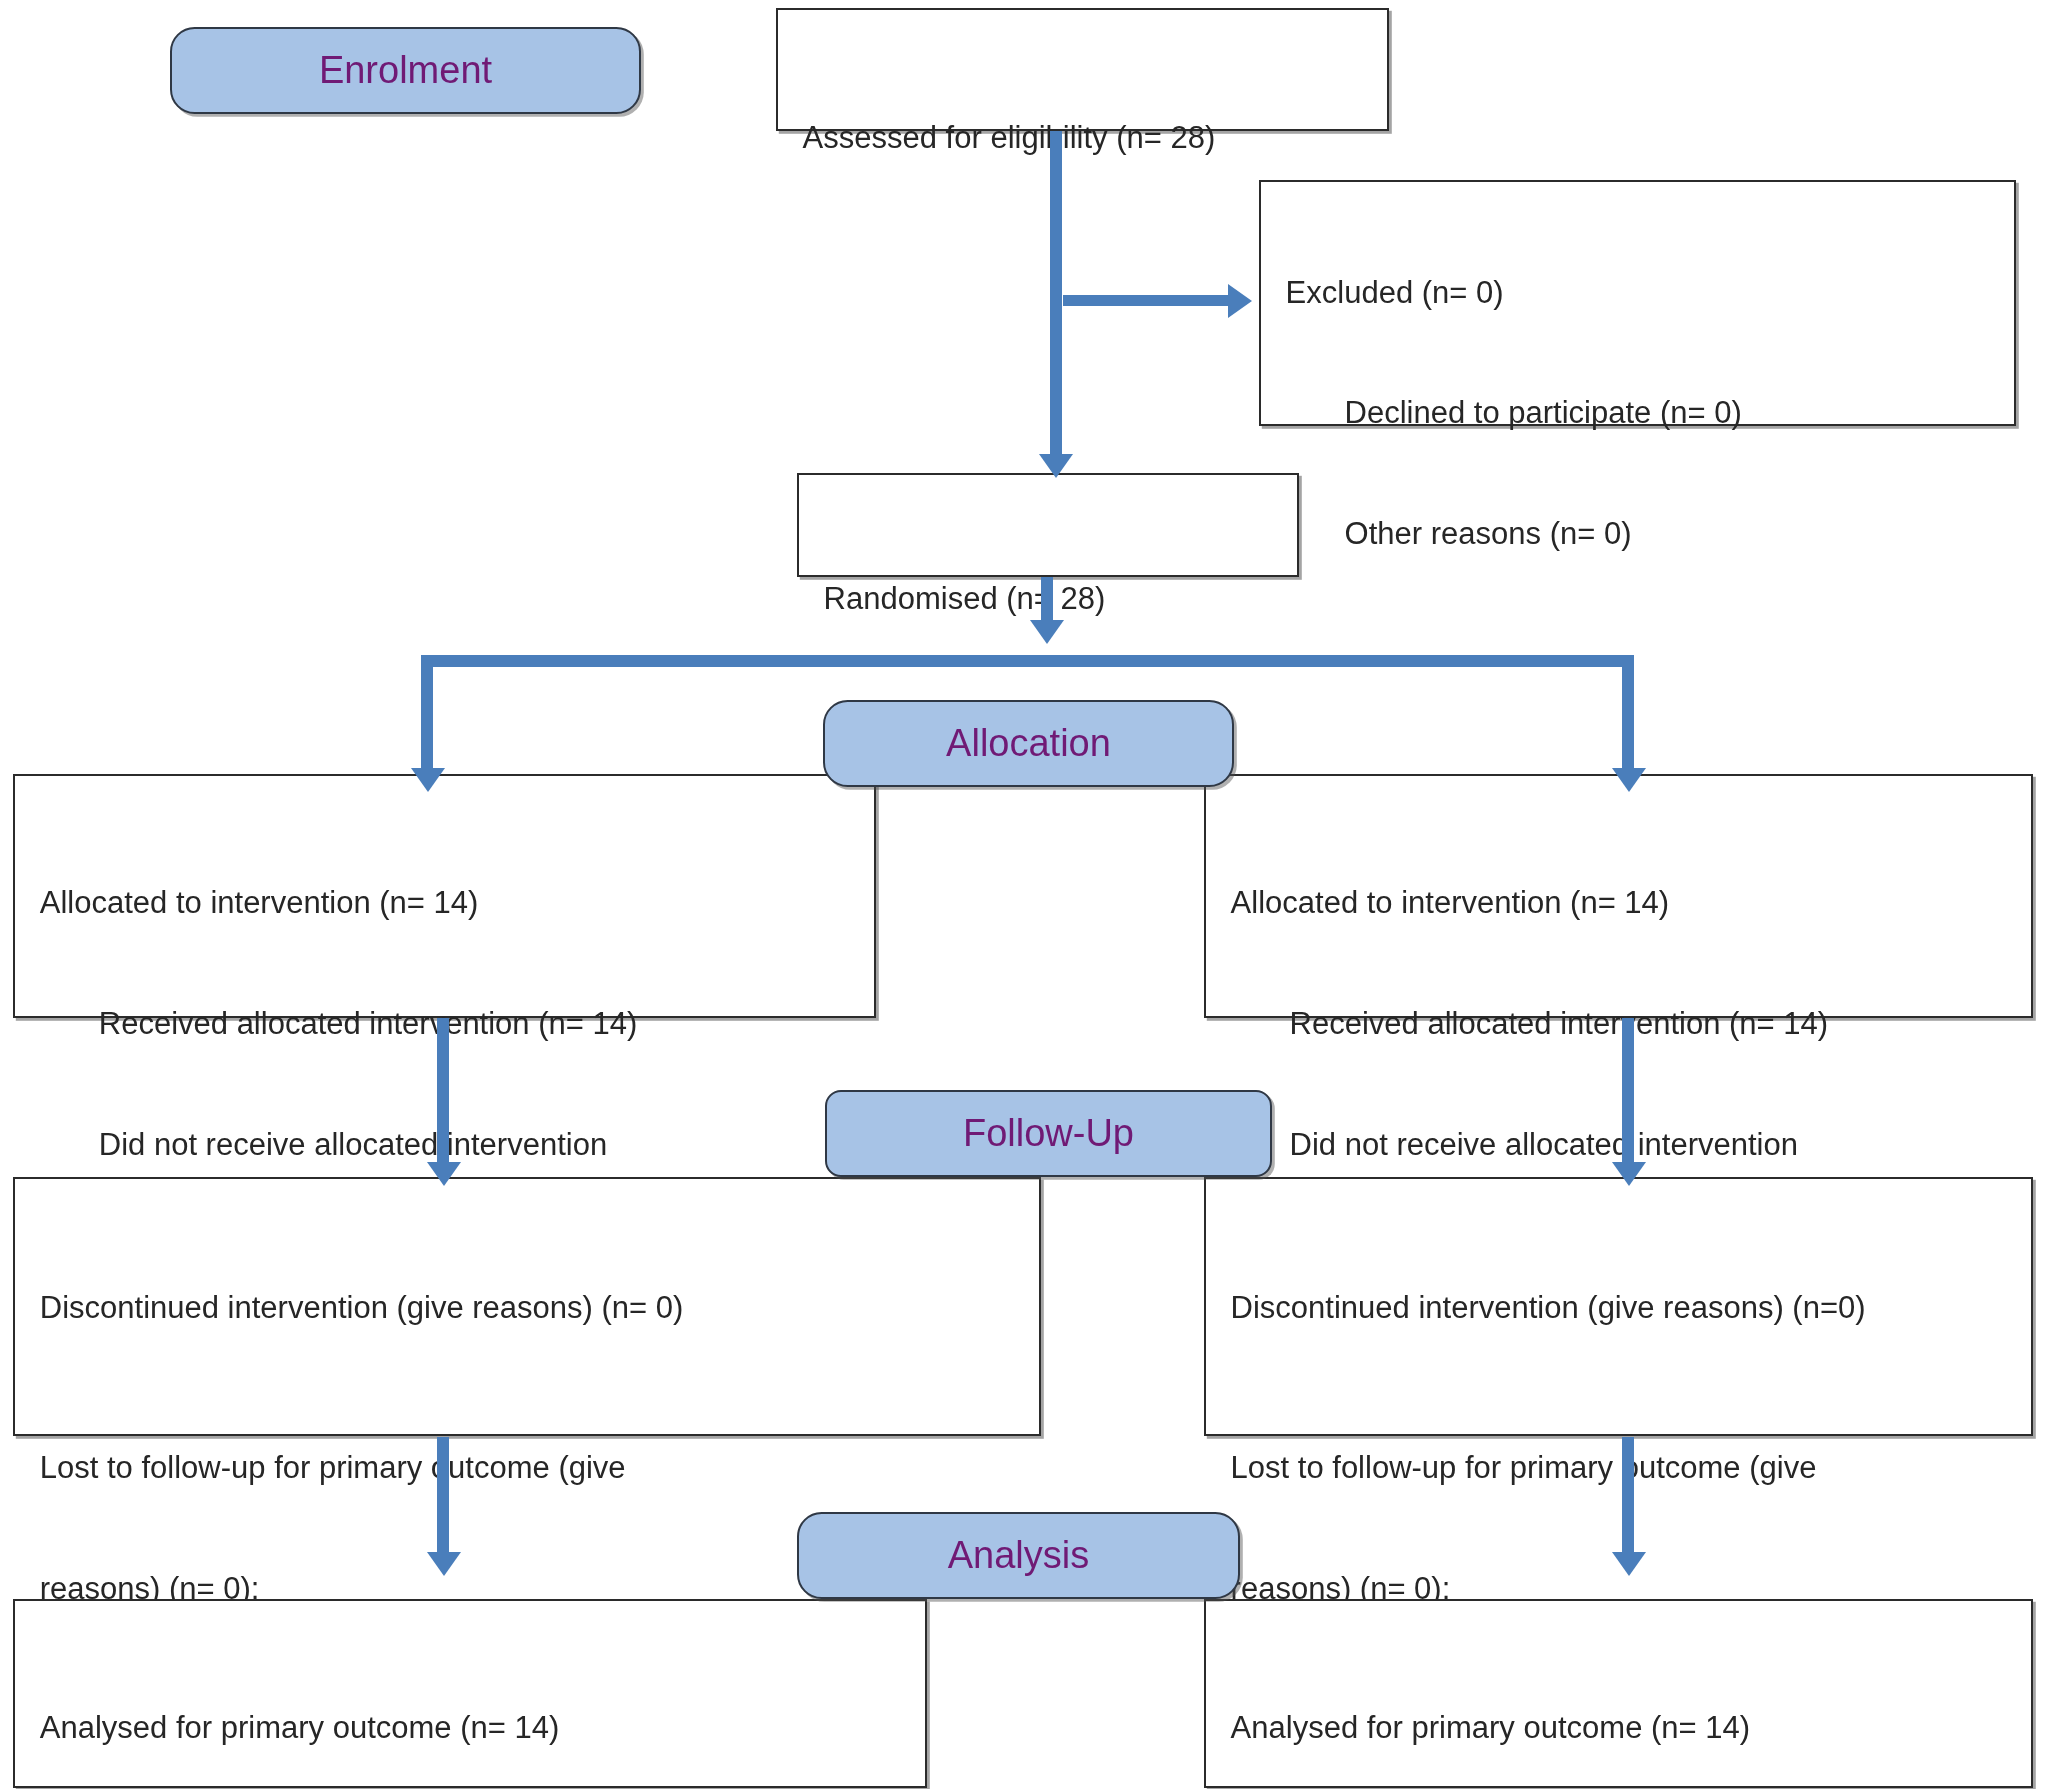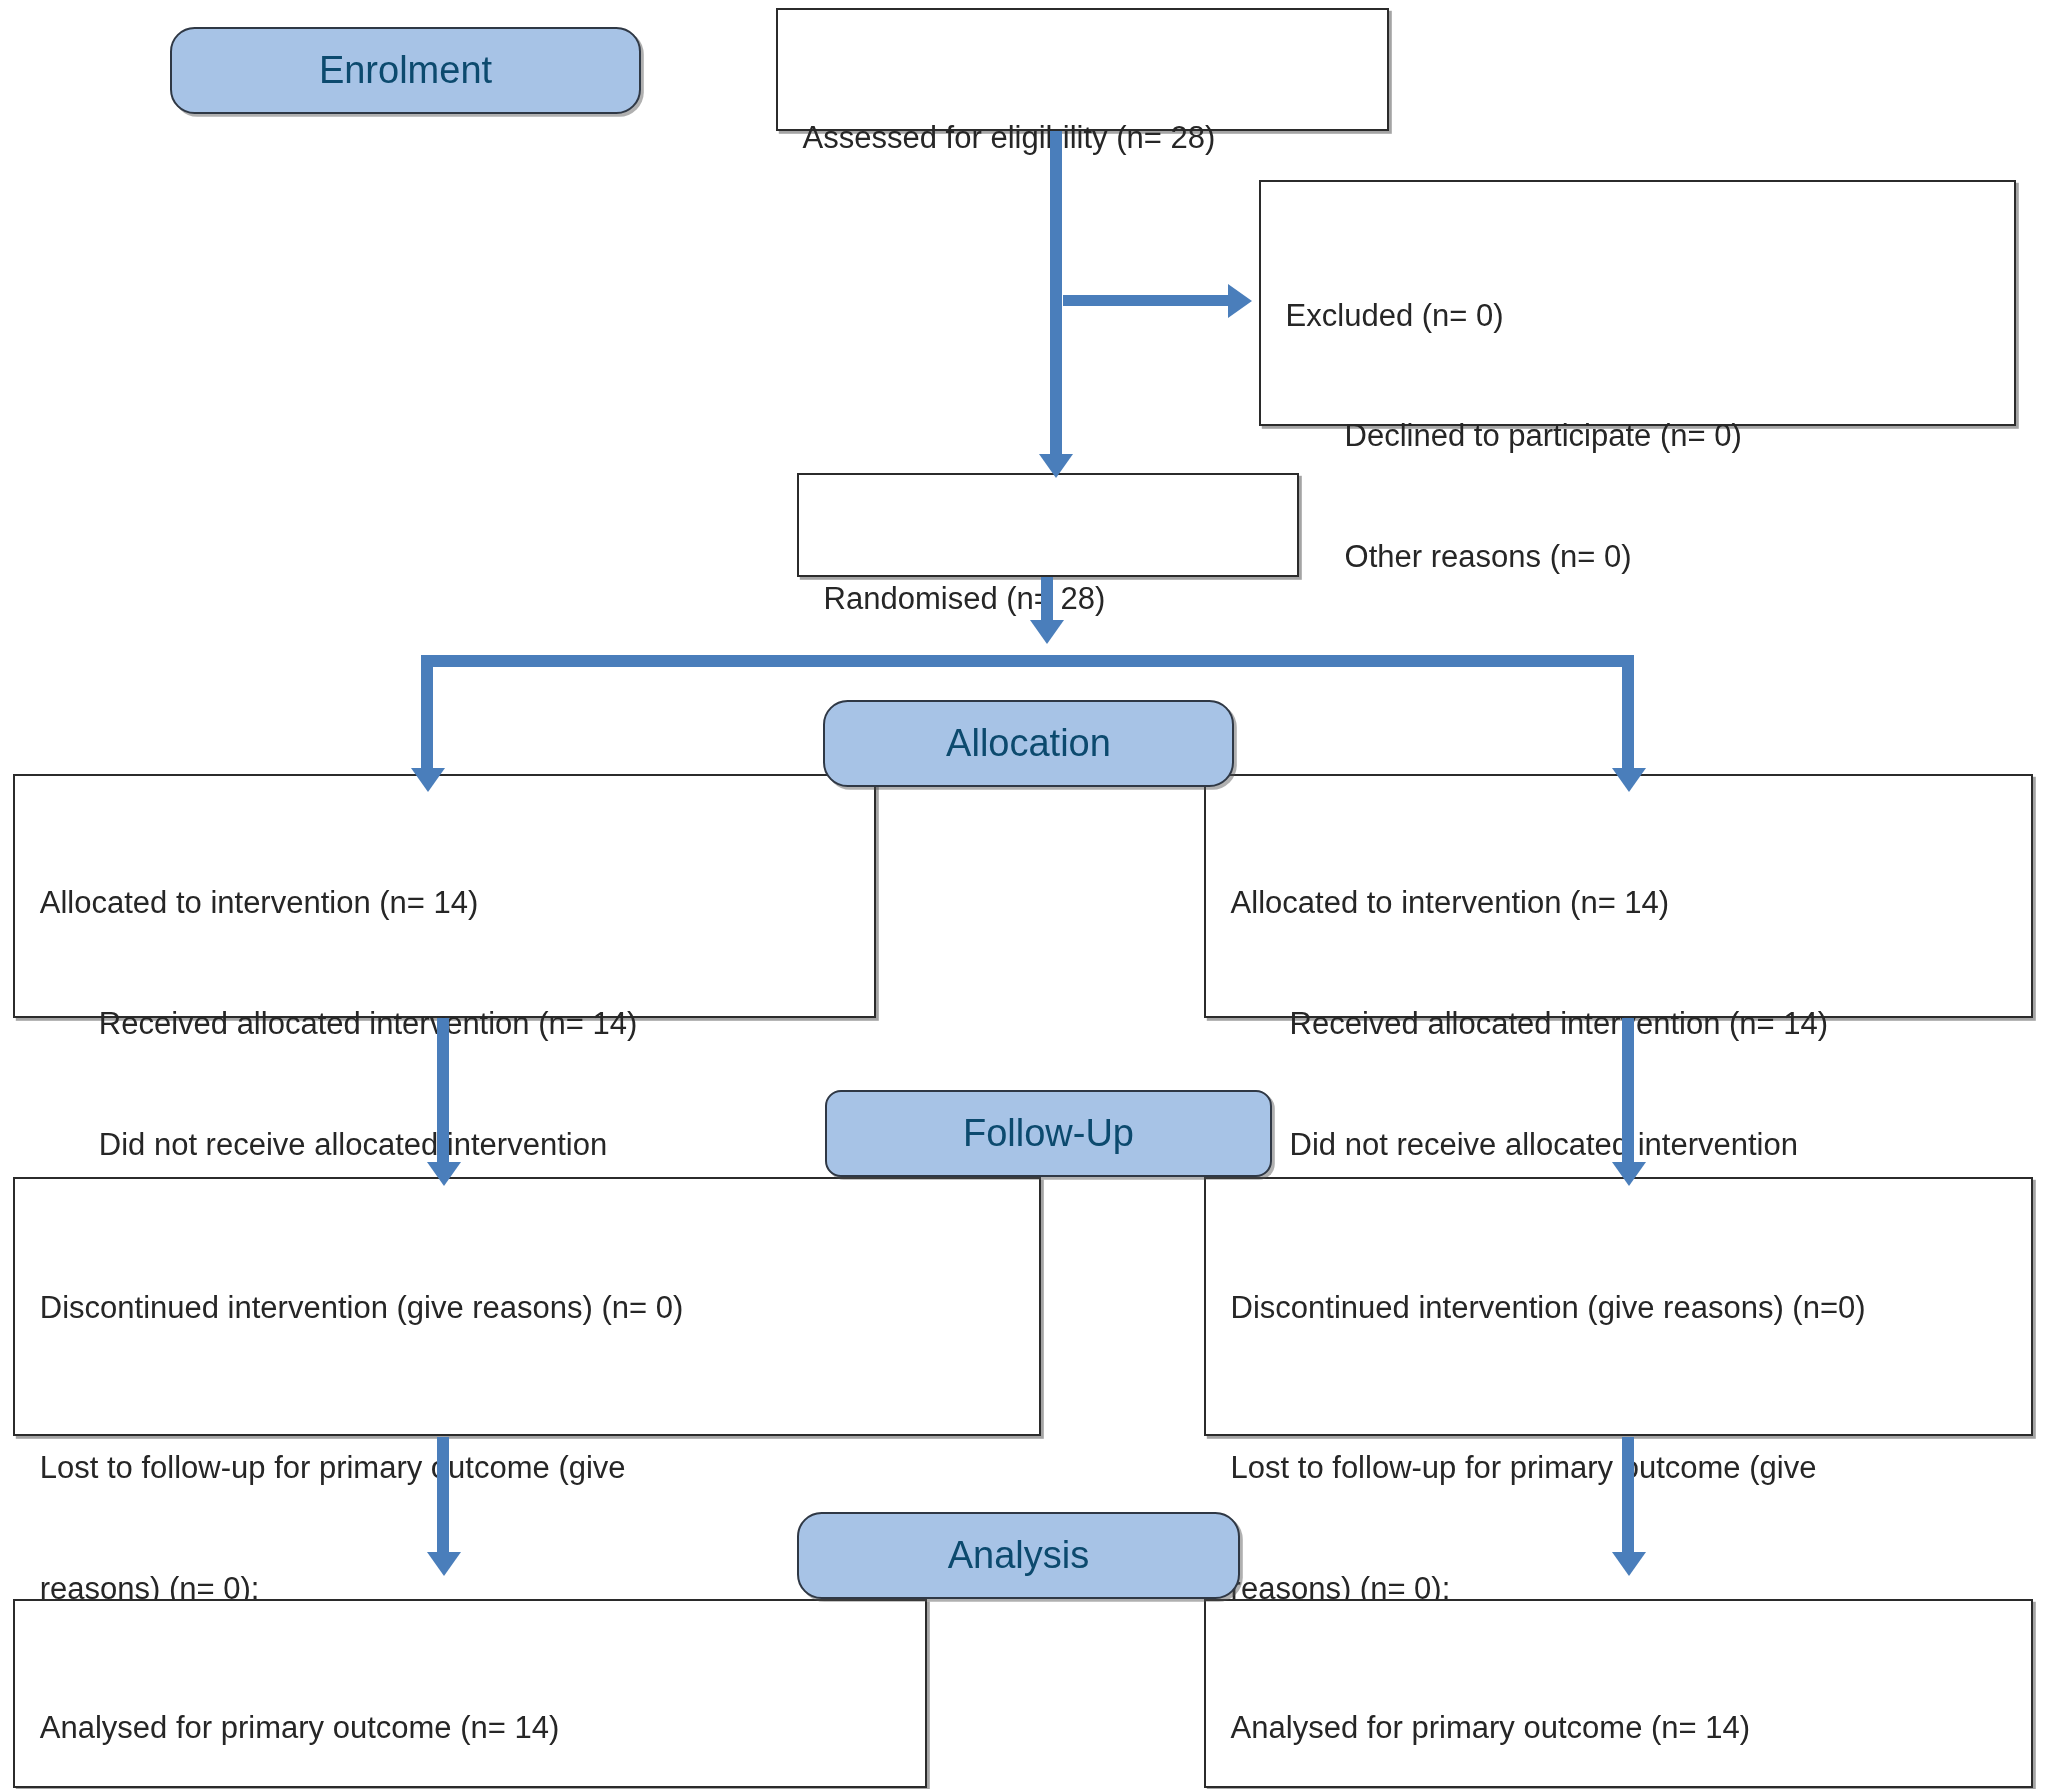--- a/index.html
+++ b/index.html
@@ -41,21 +41,21 @@
   .badge{
     position:absolute;
     box-sizing:border-box;
     background:#a7c3e6;
     border:2.8px solid #2f3845;
     border-radius:24.6px;
     box-shadow:2.8px 2.8px 0 rgba(80,80,80,.45);
     display:flex;
     align-items:center;
     justify-content:center;
-    color:#0c4a6e;
+    color:#701a75;
     font-size:38px;
     z-index:6;
   }
 
   
   .conn{ position:absolute; background:#4a7ebb; z-index:2; }
 
   .arrow-down{
     position:absolute;
     width:0;height:0;
@@ -88,21 +88,21 @@
     </div>
   </div>
 
   <div class="conn" style="left:1050px; top:131px; width:12.3px; height:329px;"></div>
   <div class="arrow-down" style="left:1039px; top:454px;"></div>
 
   <div class="conn" style="left:1063px; top:295px; width:170px; height:11.4px;"></div>
   <div class="arrow-right" style="left:1228px; top:284px;"></div>
 
   <div class="box" style="left:1259px; top:180px; width:757px; height:246px;">
-    <div class="txt" style="top:33px;">
+    <div class="txt" style="top:10px;">
       <span class="line">Excluded (n= 0)</span>
       <span class="line indent">Declined to participate (n= 0)</span>
       <span class="line indent">Other reasons (n= 0)</span>
     </div>
   </div>
 
   <div class="box" style="left:797px; top:473px; width:502px; height:104px;">
     <div class="txt" style="top:23px;">
       <span class="line">Randomised (n= 28)</span>
     </div>

